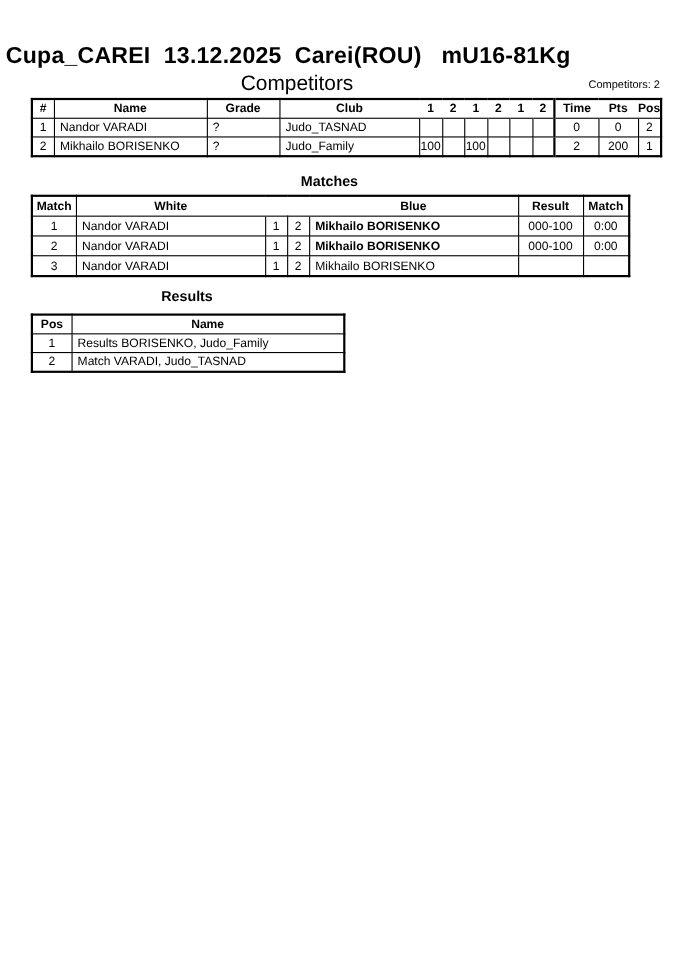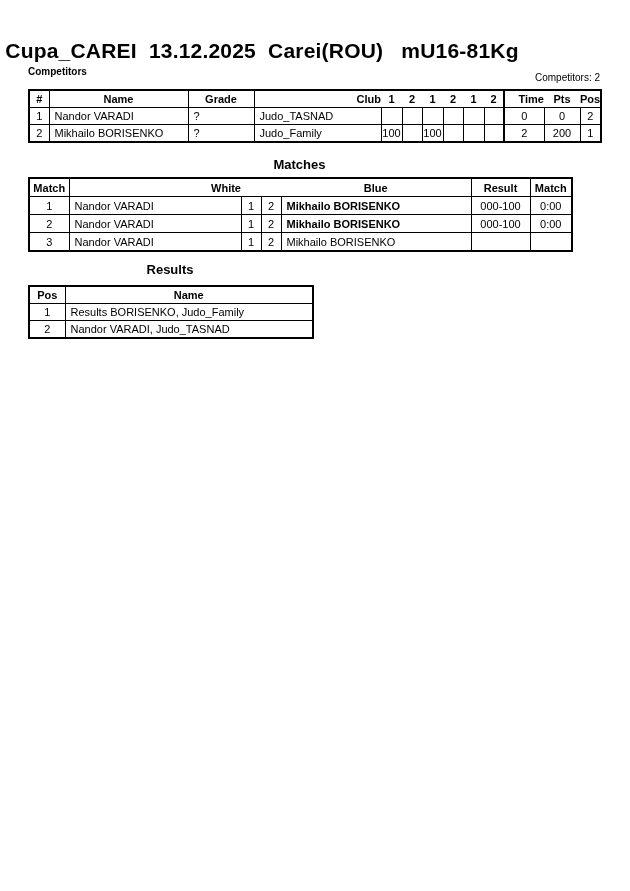--- a/index.html
+++ b/index.html
@@ -18,21 +18,21 @@
   #page-title {
     top: 39px; left: 0; width: 524px;
     text-align: center;
     font-size: 21px;
     font-weight: bold;
     white-space: pre;
     letter-spacing: 0.2px;
   }
   #competitors-label {
     top: 66px; left: 28px; width: 484px;
-    text-align: left; font-size: 10px; font-weight: bold;
+    text-align: center; font-size: 19px; font-weight: normal;
   }
   #competitors-count {
     top: 72px; right: 30px;
     font-size: 10px;
   }
   #matches-label {
     top: 157px; left: 28px; width: 543px;
     text-align: center; font-size: 13px; font-weight: bold;
   }
   #results-label {
@@ -58,21 +58,21 @@
     text-align: center;
     overflow: hidden;
     white-space: nowrap;
     font-size: 11px;
   }
   #matches-table th, #matches-table td { height: 17px; }
   th { font-weight: bold; }
   .left { text-align: left; padding-left: 5px; }
   .noside { border-left: none; border-right: none; }
   .thickL { border-left: 2px solid #000 !important; }
-  .noR { border-right: none; text-align: right; }
+  .noR { border-right: none; }
   .noL { border-left: none; }
 </style>
 </head>
 <body>
 
 <div id="page-title" class="abs">Cupa_CAREI  13.12.2025  Carei(ROU)   mU16-81Kg</div>
 
 <div id="competitors-label" class="abs">Competitors</div>
 <div id="competitors-count" class="abs">Competitors: 2</div>
 
@@ -209,16 +209,16 @@
       <th>Name</th>
     </tr>
   </thead>
   <tbody>
     <tr>
       <td>1</td>
       <td class="left">Results BORISENKO, Judo_Family</td>
     </tr>
     <tr>
       <td>2</td>
-      <td class="left">Nandor VARADI, Judo_TASNAD</td>
+      <td class="left">Match VARADI, Judo_TASNAD</td>
     </tr>
   </tbody>
 </table>
 
 </body></html>

